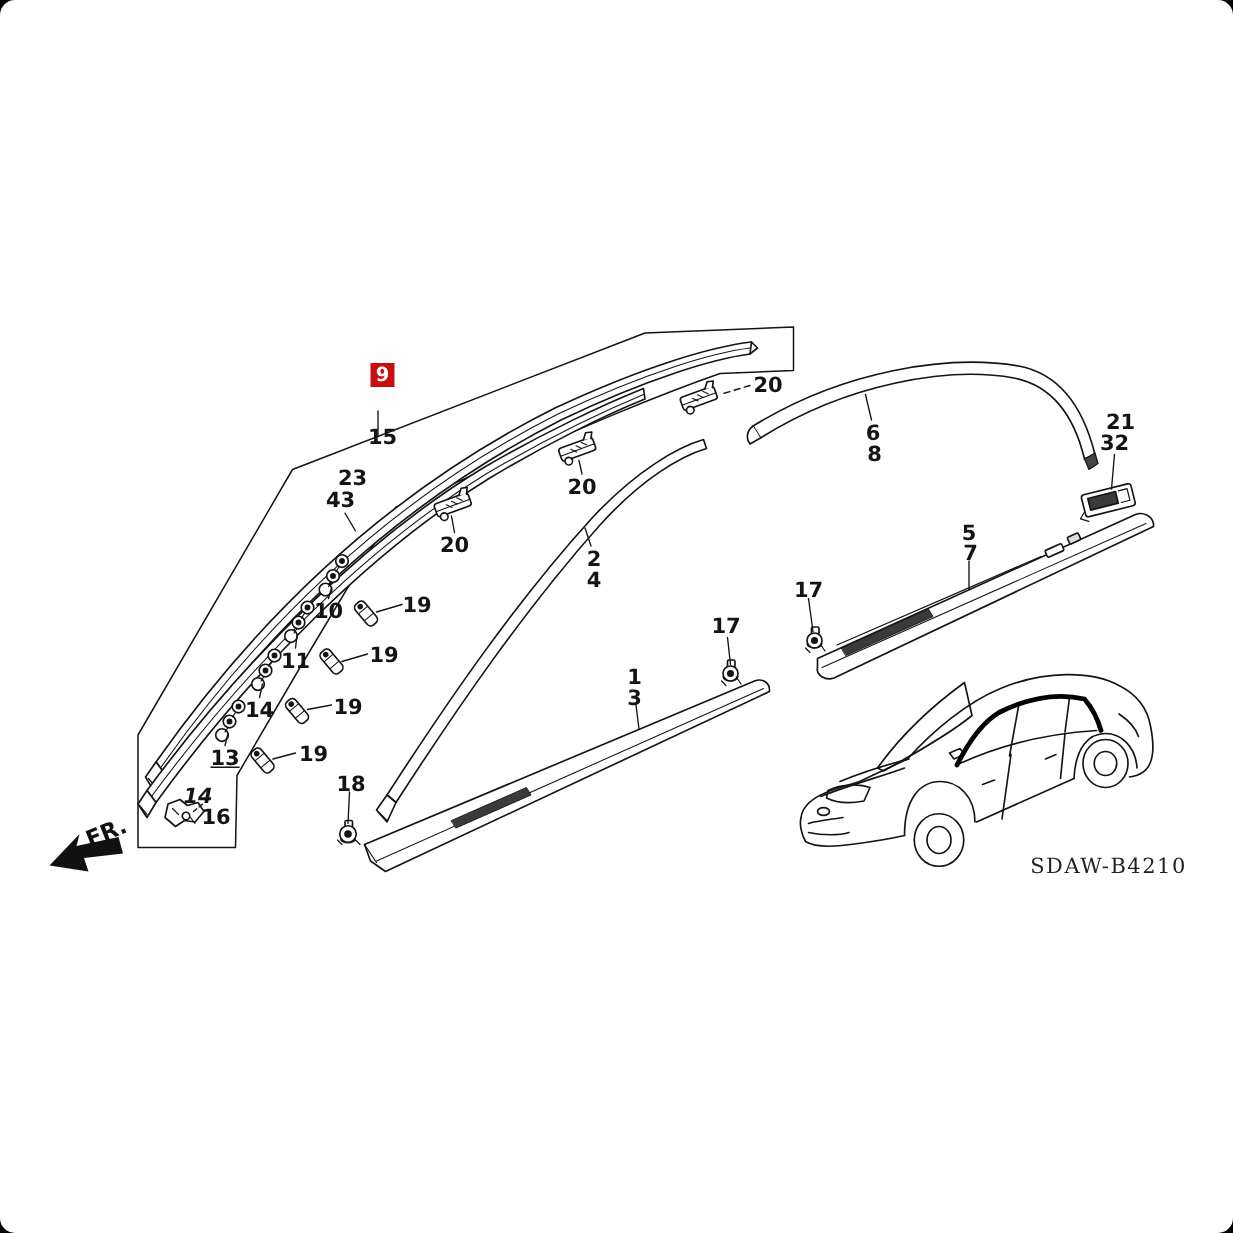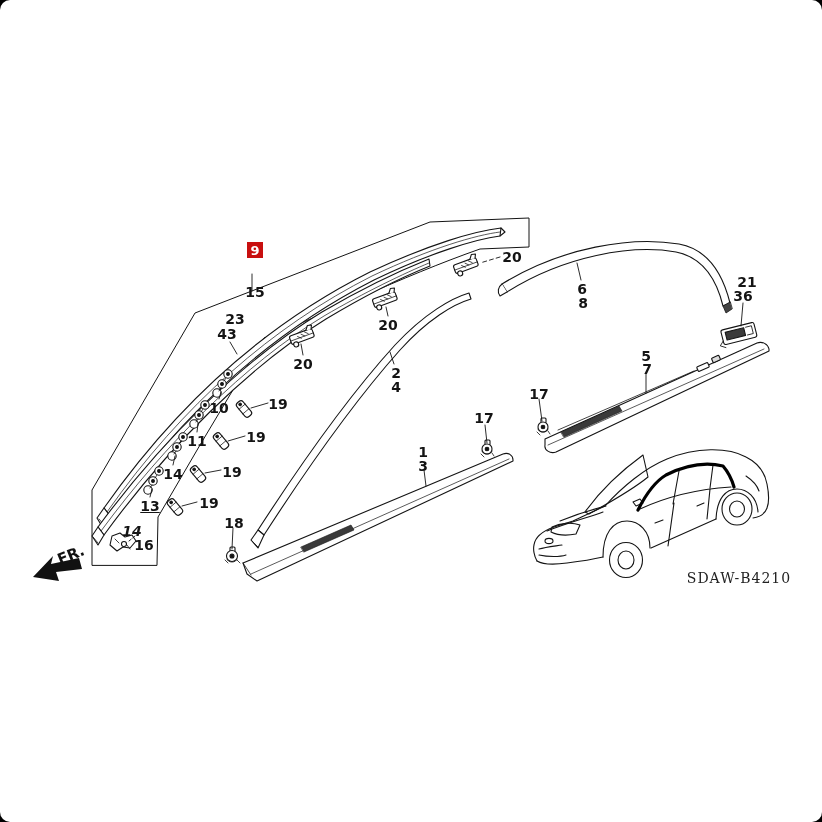--- a/index.html
+++ b/index.html
@@ -253,18 +253,18 @@
 <div class="lbl" style="left:423px;top:459px;">3</div>
 <div class="lbl" style="left:484px;top:411px;">17</div>
 <div class="lbl" style="left:539px;top:387px;">17</div>
 <div class="lbl" style="left:396px;top:366px;">2</div>
 <div class="lbl" style="left:396px;top:380px;">4</div>
 <div class="lbl" style="left:582px;top:282px;">6</div>
 <div class="lbl" style="left:583px;top:296px;">8</div>
 <div class="lbl" style="left:646px;top:349px;">5</div>
 <div class="lbl" style="left:647px;top:362px;">7</div>
 <div class="lbl" style="left:747px;top:275px;text-align:center;">21</div>
-<div class="lbl" style="left:743px;top:289px;">36</div>
+<div class="lbl" style="left:743px;top:289px;">32</div>
 
 <div class="fr">FR.</div>
 <div class="code">SDAW-B4210</div>
 
 </div>
 
 </body></html>

